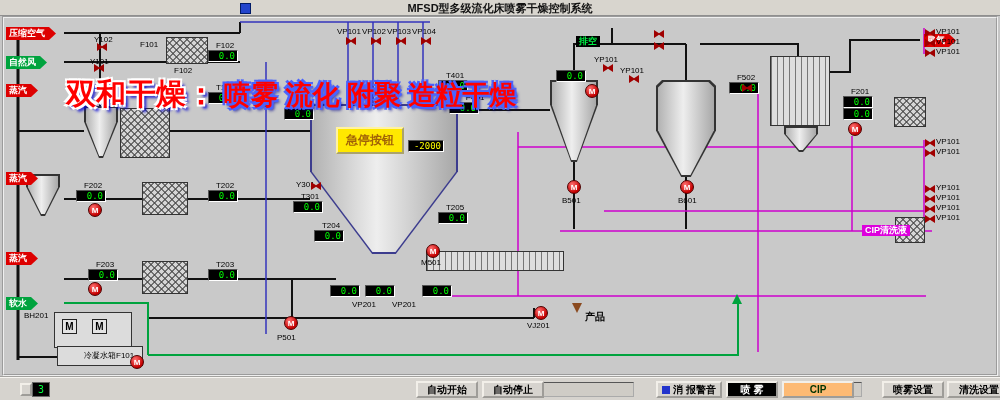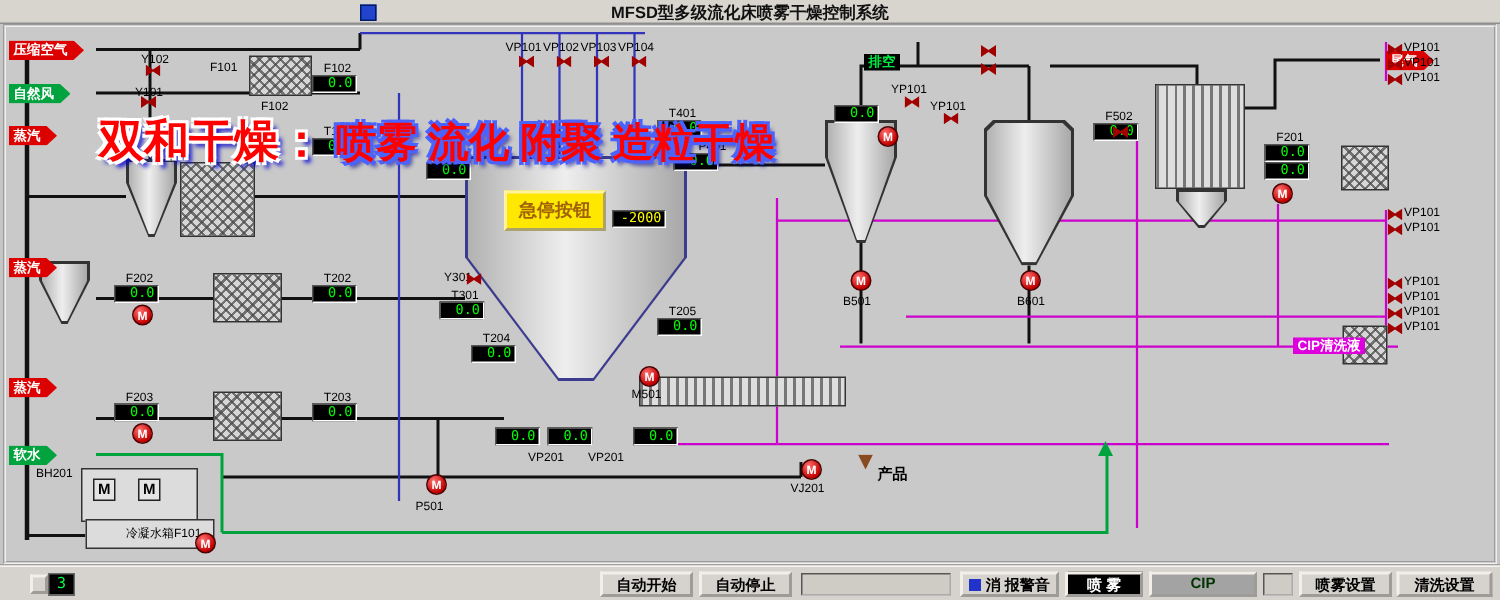--- a/index.html
+++ b/index.html
@@ -56,21 +56,21 @@
              border-top:2px groove #f7f5f1;z-index:5;box-sizing:border-box;}
   .counter{position:absolute;left:20px;top:4px;display:flex;align-items:center;}
   .cbtn{width:12px;height:13px;background:#d6d3ce;border:2px outset #f2efe9;box-sizing:border-box;}
   .cval{background:#000;color:#00ff40;font-family:"DejaVu Sans Mono",monospace;font-size:10px;
         line-height:13px;width:16px;text-align:center;border:1px solid #666;}
   .status{position:absolute;left:72px;top:3px;width:324px;height:16px;background:#000080;
           color:#00ff40;font-size:11px;font-weight:bold;letter-spacing:3px;
           display:flex;align-items:center;justify-content:center;border:1px inset #888;box-sizing:border-box;}
   .btn{position:absolute;top:3px;height:17px;background:#d6d3ce;border:2px outset #f2efe9;
        font-family:inherit;font-size:10px;font-weight:bold;color:#000;
-       display:flex;align-items:center;justify-content:center;padding:0;cursor:pointer;box-sizing:border-box;}
+       display:flex;align-items:center;justify-content:center;padding:0;cursor:pointer;box-sizing:border-box;margin-left:16px;}
   .bicon{width:8px;height:8px;background:#2233cc;display:inline-block;margin-right:3px;}
   .sep{position:absolute;top:4px;height:15px;background:#cfccc6;border:1px inset #aaa;box-sizing:border-box;}
 </style>
 </head>
 <body>
 
 <div class="panel"></div>
 <svg id="pipes" width="1000" height="400">
     <polyline points="18,33 18,360" fill="none" stroke="#111111" stroke-width="3"></polyline>
     <polyline points="64,33 240,33" fill="none" stroke="#111111" stroke-width="2"></polyline>
@@ -222,21 +222,21 @@
       <div class="val" style="width:30px;color:#00ff00">0.0</div>
     </div>
     <div class="disp" style="left:208px;top:182px;width:34px">
       <div class="lbl">T202</div>
       <div class="val" style="width:30px;color:#00ff00">0.0</div>
     </div>
     <div class="disp" style="left:293px;top:193px;width:34px">
       <div class="lbl">T301</div>
       <div class="val" style="width:30px;color:#00ff00">0.0</div>
     </div>
-    <div class="disp" style="left:76px;top:261px;width:34px">
+    <div class="disp" style="left:88px;top:261px;width:34px">
       <div class="lbl">F203</div>
       <div class="val" style="width:30px;color:#00ff00">0.0</div>
     </div>
     <div class="disp" style="left:208px;top:261px;width:34px">
       <div class="lbl">T203</div>
       <div class="val" style="width:30px;color:#00ff00">0.0</div>
     </div>
     <div class="disp" style="left:729px;top:74px;width:34px">
       <div class="lbl">F502</div>
       <div class="val" style="width:30px;color:#00ff00">0.0</div>
@@ -315,17 +315,17 @@
     <span class="cbtn"></span>
     <span class="cval">3</span>
   </div>
   <div id="btns">
       <div class="sep" style="left:534px;width:100px"></div>
       <div class="sep" style="left:842px;width:20px"></div>
       <button class="btn" style="left:400px;width:62px;">自动开始</button>
       <button class="btn" style="left:466px;width:62px;font-family:Liberation Mono, monospace;">自动停止</button>
       <button class="btn" style="left:640px;width:66px;"><span class="bicon"></span>消 报警音</button>
       <button class="btn" style="left:710px;width:52px;background:#000000;color:#ffffff;">喷 雾</button>
-      <button class="btn" style="left:766px;width:72px;background:#a3a3a3;color:#003300;">CIP</button>
+      <button class="btn" style="left:766px;width:72px;background:#fdba74;color:#003300;">CIP</button>
       <button class="btn" style="left:866px;width:62px;">喷雾设置</button>
       <button class="btn" style="left:931px;width:64px;">清洗设置</button>
     </div>
 </div>
 
 </body></html>

